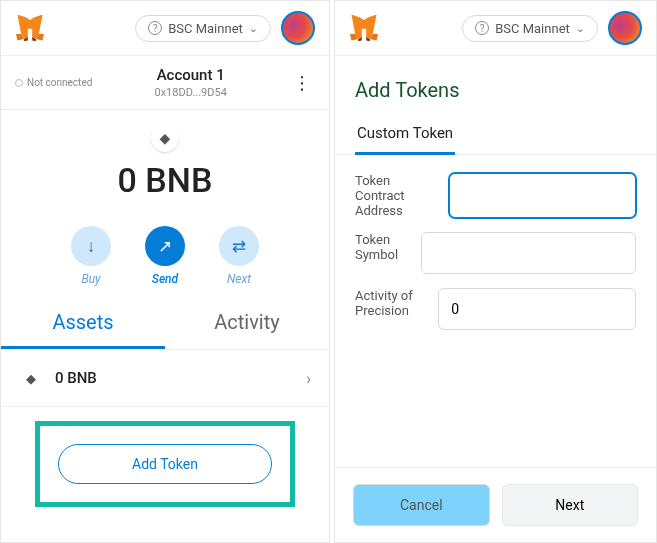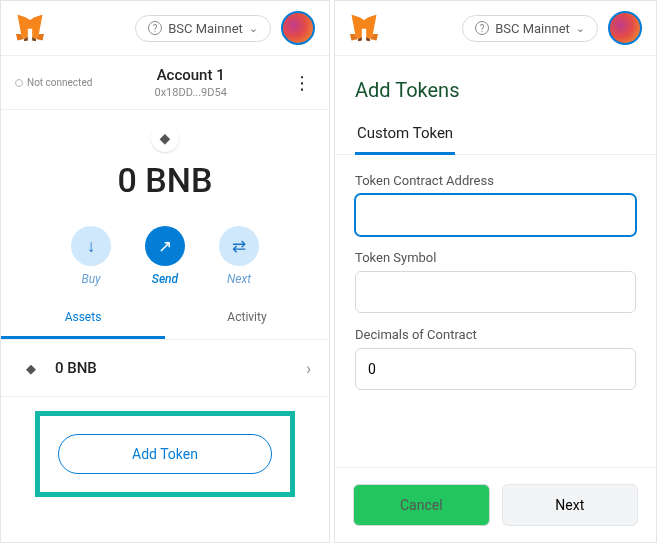--- a/index.html
+++ b/index.html
@@ -84,21 +84,21 @@
   .action-circle.solid { background: #037dd6; color: #fff; }
   .action-label { font-size: 12px; font-style: italic; }
   .action-label.muted { color: #6aa2d6; }
   .action-label.active { color: #037dd6; font-weight: 500; }
 
   
   .tabrow {
     display: flex; border-bottom: 1px solid #eee;
   }
   .tab {
-    flex: 1; text-align: center; padding: 12px 0; font-size: 12px; cursor: pointer;
+    flex: 1; text-align: center; padding: 12px 0; font-size: 20px; cursor: pointer;
     color: #666;
   }
   .tab.active { color: #037dd6; border-bottom: 3px solid #037dd6; }
 
   
   .asset-row {
     display: flex; align-items: center; justify-content: space-between;
     padding: 16px 18px; border-bottom: 1px solid #f0f0f0; cursor: pointer;
   }
   .asset-left { display: flex; align-items: center; gap: 12px; }
@@ -129,37 +129,37 @@
   .rtabs {
     display: flex; gap: 22px; padding: 0 20px;
     border-bottom: 1px solid #eee;
   }
   .rtab {
     padding: 10px 2px; font-size: 15px; color: #888; cursor: pointer;
   }
   .rtab.active { color: #222; border-bottom: 3px solid #037dd6; margin-bottom: -1px; }
 
   .form-area { padding: 18px 20px; display: flex; flex-direction: column; gap: 14px; flex: 1; }
-  .form-group { display: flex; flex-direction: column; gap: 6px; }
+  .form-group { display: flex; flex-direction: row; gap: 6px; }
   .form-label { font-size: 13px; color: #555; }
   .form-input {
     border: 1px solid #d6d9dc; border-radius: 6px;
     padding: 12px 12px; font-size: 14px; width: 100%;
     outline: none;
   }
   .form-input.focus { border-color: #037dd6; box-shadow: 0 0 0 1px #037dd6; }
 
   .footer {
     display: flex; gap: 12px; padding: 16px 18px; border-top: 1px solid #eee;
   }
   .f-btn {
     flex: 1; padding: 12px 0; border-radius: 6px; font-size: 14px;
     text-align: center; cursor: pointer; border: 1px solid #d6d9dc;
   }
-  .f-btn.cancel { background: #22c55e; color: #555; }
+  .f-btn.cancel { background: #7dd3fc; color: #555; }
   .f-btn.next { background: #f2f4f6; color: #000000; border-color: #e5e8eb; }
 </style>
 </head>
 <body>
 
 <div class="panel panel-left">
 
   <div class="header">
     <div class="fox">
       <svg viewBox="0 0 40 38">
@@ -268,21 +268,21 @@
   <div class="form-area">
     <div class="form-group">
       <div class="form-label">Token Contract Address</div>
       <input class="form-input focus" value="" style="">
     </div>
     <div class="form-group">
       <div class="form-label">Token Symbol</div>
       <input class="form-input" value="" style="">
     </div>
     <div class="form-group">
-      <div class="form-label">Decimals of Contract</div>
+      <div class="form-label">Activity of Precision</div>
       <input class="form-input" value="0" style="">
     </div>
   </div>
 
   <div class="footer">
     <div class="f-btn cancel">Cancel</div>
     <div class="f-btn next">Next</div>
   </div>
 
 </div>

